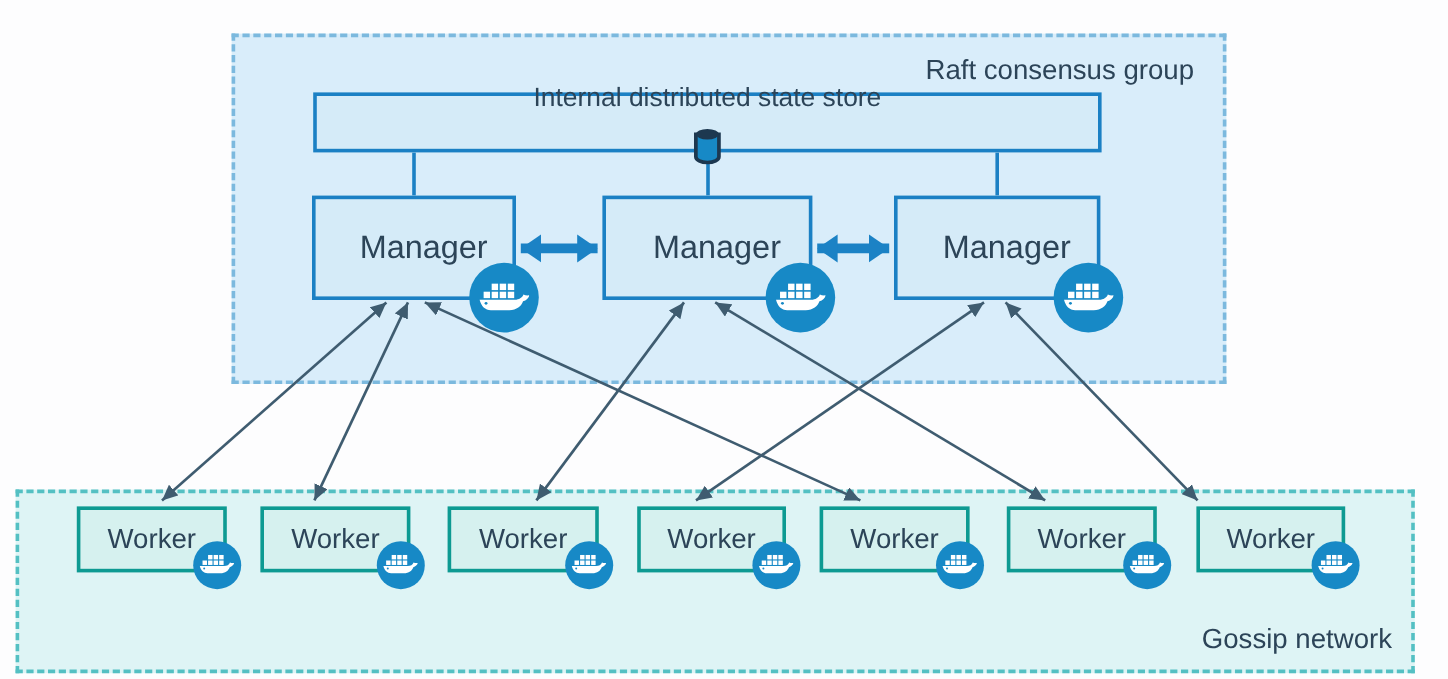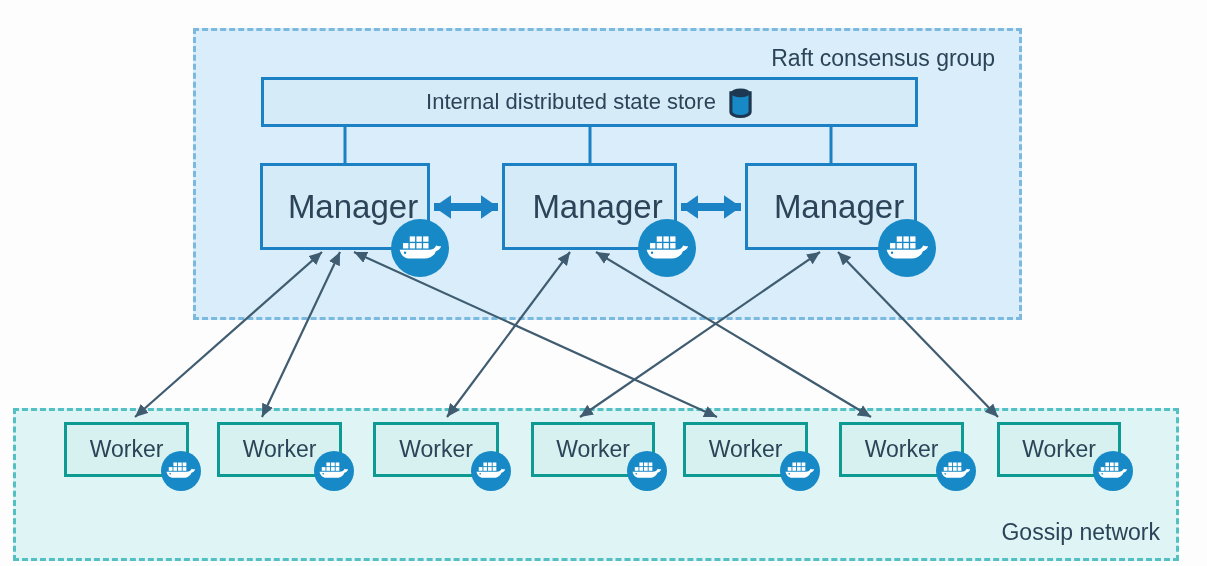--- a/index.html
+++ b/index.html
@@ -15,21 +15,21 @@
   .raft-label{top:14px;right:24px;}
   .gossip-label{bottom:12px;right:16px;}
   #edge-layer{position:absolute;left:0;top:0;z-index:1;pointer-events:none;}
   .node{
     position:absolute;box-sizing:border-box;z-index:2;
     display:flex;align-items:center;justify-content:center;
   }
   .store{background:var(--blue_fill);border:3px solid var(--blue_border);gap:12px;}
   .store .node-label{font-size:22px;}
   .manager{background:var(--blue_fill);border:3px solid var(--blue_border);}
-  .manager .node-label{font-size:33px;margin-left:16px;}
+  .manager .node-label{font-size:27px;margin-left:16px;}
   .worker{background:var(--teal_fill);border:3px solid var(--teal_border);margin-left:21px;}
   .worker .node-label{font-size:23px;}
   .node-label{color:var(--label_text);}
   .badge{
     position:absolute;border-radius:50%;background:var(--docker_badge);
     display:flex;align-items:center;justify-content:center;
   }
   .badge svg{width:74%;height:74%;}
   .badge-lg{width:58px;height:58px;right:-22px;bottom:-30px;}
   .badge-sm{width:40px;height:40px;right:-15px;bottom:-17px;}
@@ -48,21 +48,21 @@
 <div id="stage">
 
   <div class="group raft" id="raft-box" style="left: 193px; top: 28px; width: 829px; height: 292px;">
     <span class="group-label raft-label">Raft consensus group</span>
   </div>
 
   <div class="group gossip" id="gossip-box" style="left: 13px; top: 382px; width: 1166px; height: 153px; margin-top: 26px;">
     <span class="group-label gossip-label">Gossip network</span>
   </div>
 
-  <div class="node store" id="store-box" style="left: 261px; top: 77px; width: 657px; height: 50px;">
+  <div class="node store" id="store-box" style="left: 261px; top: 77px; width: 657px; height: 50px; flex-direction: column;">
     <span class="node-label">Internal distributed state store</span>
     <svg class="db-icon" width="25" height="31" viewBox="0 0 26 32" aria-hidden="true">
       <path class="db-body" d="M3,6 V25.5 C3,28.3 7.5,30.5 13,30.5 C18.5,30.5 23,28.3 23,25.5 V6 Z"></path>
       <ellipse class="db-top" cx="13" cy="6" rx="10" ry="4.6"></ellipse>
     </svg>
   </div>
 
   <svg id="edge-layer" width="1207" height="566" viewBox="0 0 1207 566">
     <defs>
       <symbol id="docker-whale" viewBox="0 0 64 40">

